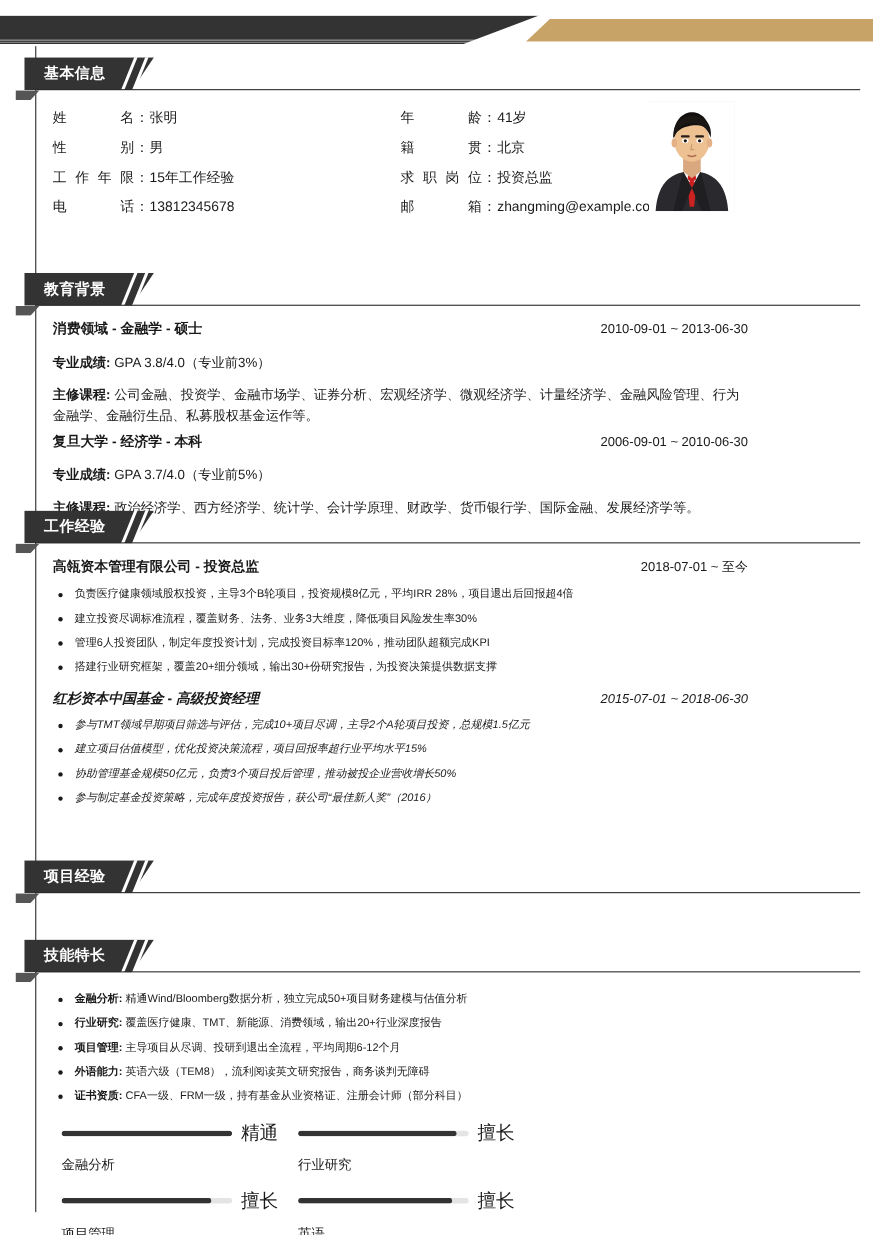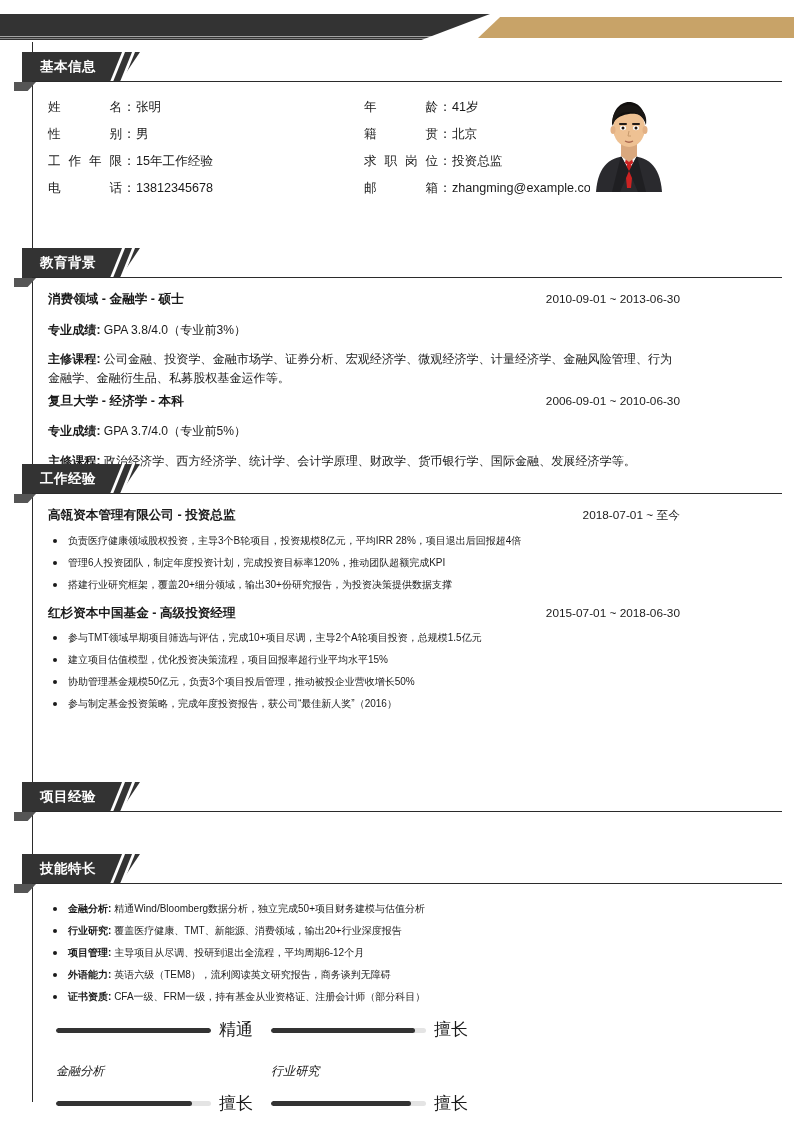--- a/index.html
+++ b/index.html
@@ -246,23 +246,22 @@
     height: 5px;
     background: #333333;
     border-radius: 3px;
   }
   .bar-value {
     margin-left: 8px;
     font-size: 17px;
     white-space: nowrap;
   }
   .bar-name {
-    margin-top: 25px;
+    margin-top: 13px;
     font-size: 12.1px;
-    font-style: italic;
   }
 </style>
 </head>
 <body>
 
 <div class="page">
 
   <div class="top-banner">
     <div class="dark"></div>
     <div class="gold"></div>
@@ -457,26 +456,27 @@
     </div>
     <div class="sec-body">
 
       <div>
         <div class="entry-head">
           <span class="entry-title">高瓴资本管理有限公司 - 投资总监</span>
           <span class="entry-date">2018-07-01 ~ 至今</span>
         </div>
         <ul class="bullets">
           <li>负责医疗健康领域股权投资，主导3个B轮项目，投资规模8亿元，平均IRR 28%，项目退出后回报超4倍</li>
+          <li>建立投资尽调标准流程，覆盖财务、法务、业务3大维度，降低项目风险发生率30%</li>
           <li>管理6人投资团队，制定年度投资计划，完成投资目标率120%，推动团队超额完成KPI</li>
           <li>搭建行业研究框架，覆盖20+细分领域，输出30+份研究报告，为投资决策提供数据支撑</li>
         </ul>
       </div>
 
-      <div style="margin-top:12px;">
+      <div style="margin-top:12px;font-style:italic;">
         <div class="entry-head">
           <span class="entry-title">红杉资本中国基金 - 高级投资经理</span>
           <span class="entry-date">2015-07-01 ~ 2018-06-30</span>
         </div>
         <ul class="bullets">
           <li>参与TMT领域早期项目筛选与评估，完成10+项目尽调，主导2个A轮项目投资，总规模1.5亿元</li>
           <li>建立项目估值模型，优化投资决策流程，项目回报率超行业平均水平15%</li>
           <li>协助管理基金规模50亿元，负责3个项目投后管理，推动被投企业营收增长50%</li>
           <li>参与制定基金投资策略，完成年度投资报告，获公司“最佳新人奖”（2016）</li>
         </ul>

